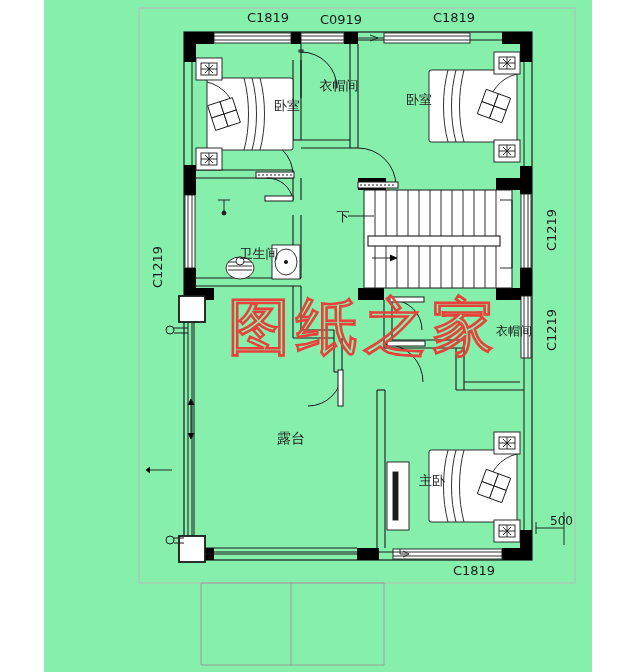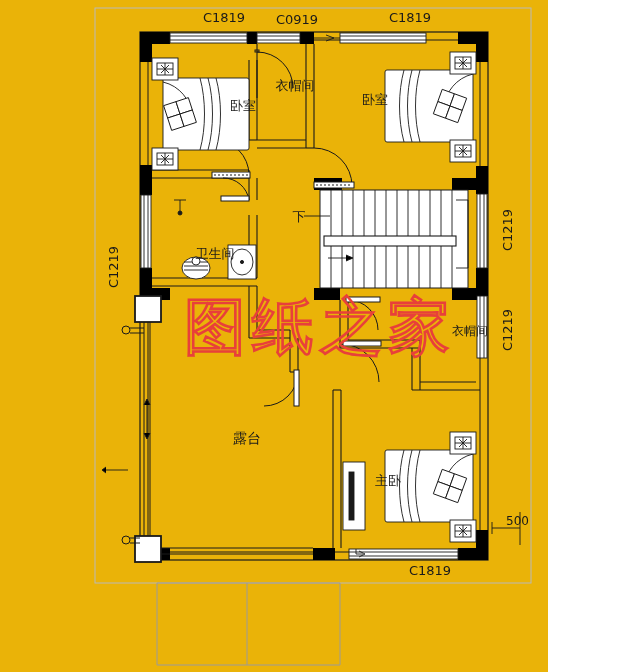--- a/index.html
+++ b/index.html
@@ -1,18 +1,18 @@
 <!DOCTYPE html>
 <html><head>
 <meta charset="utf-8">
 <style>
   html,body{margin:0;padding:0;background:#ffffff;}
   body{width:640px;height:672px;overflow:hidden;
        font-family:"Liberation Sans","DejaVu Sans",sans-serif;}
-  #stage{position:relative;width:548px;height:672px;background:#eab308;}
+  #stage{position:relative;width:548px;height:672px;background:#86efac;margin-left:44px;}
   svg{display:block;}
   .lbl{font-family:"DejaVu Sans","Liberation Sans",sans-serif;}
 </style>
 </head>
 <body>
 
 <div id="stage">
 
 <svg width="640" height="672" viewBox="0 0 640 672">
 

